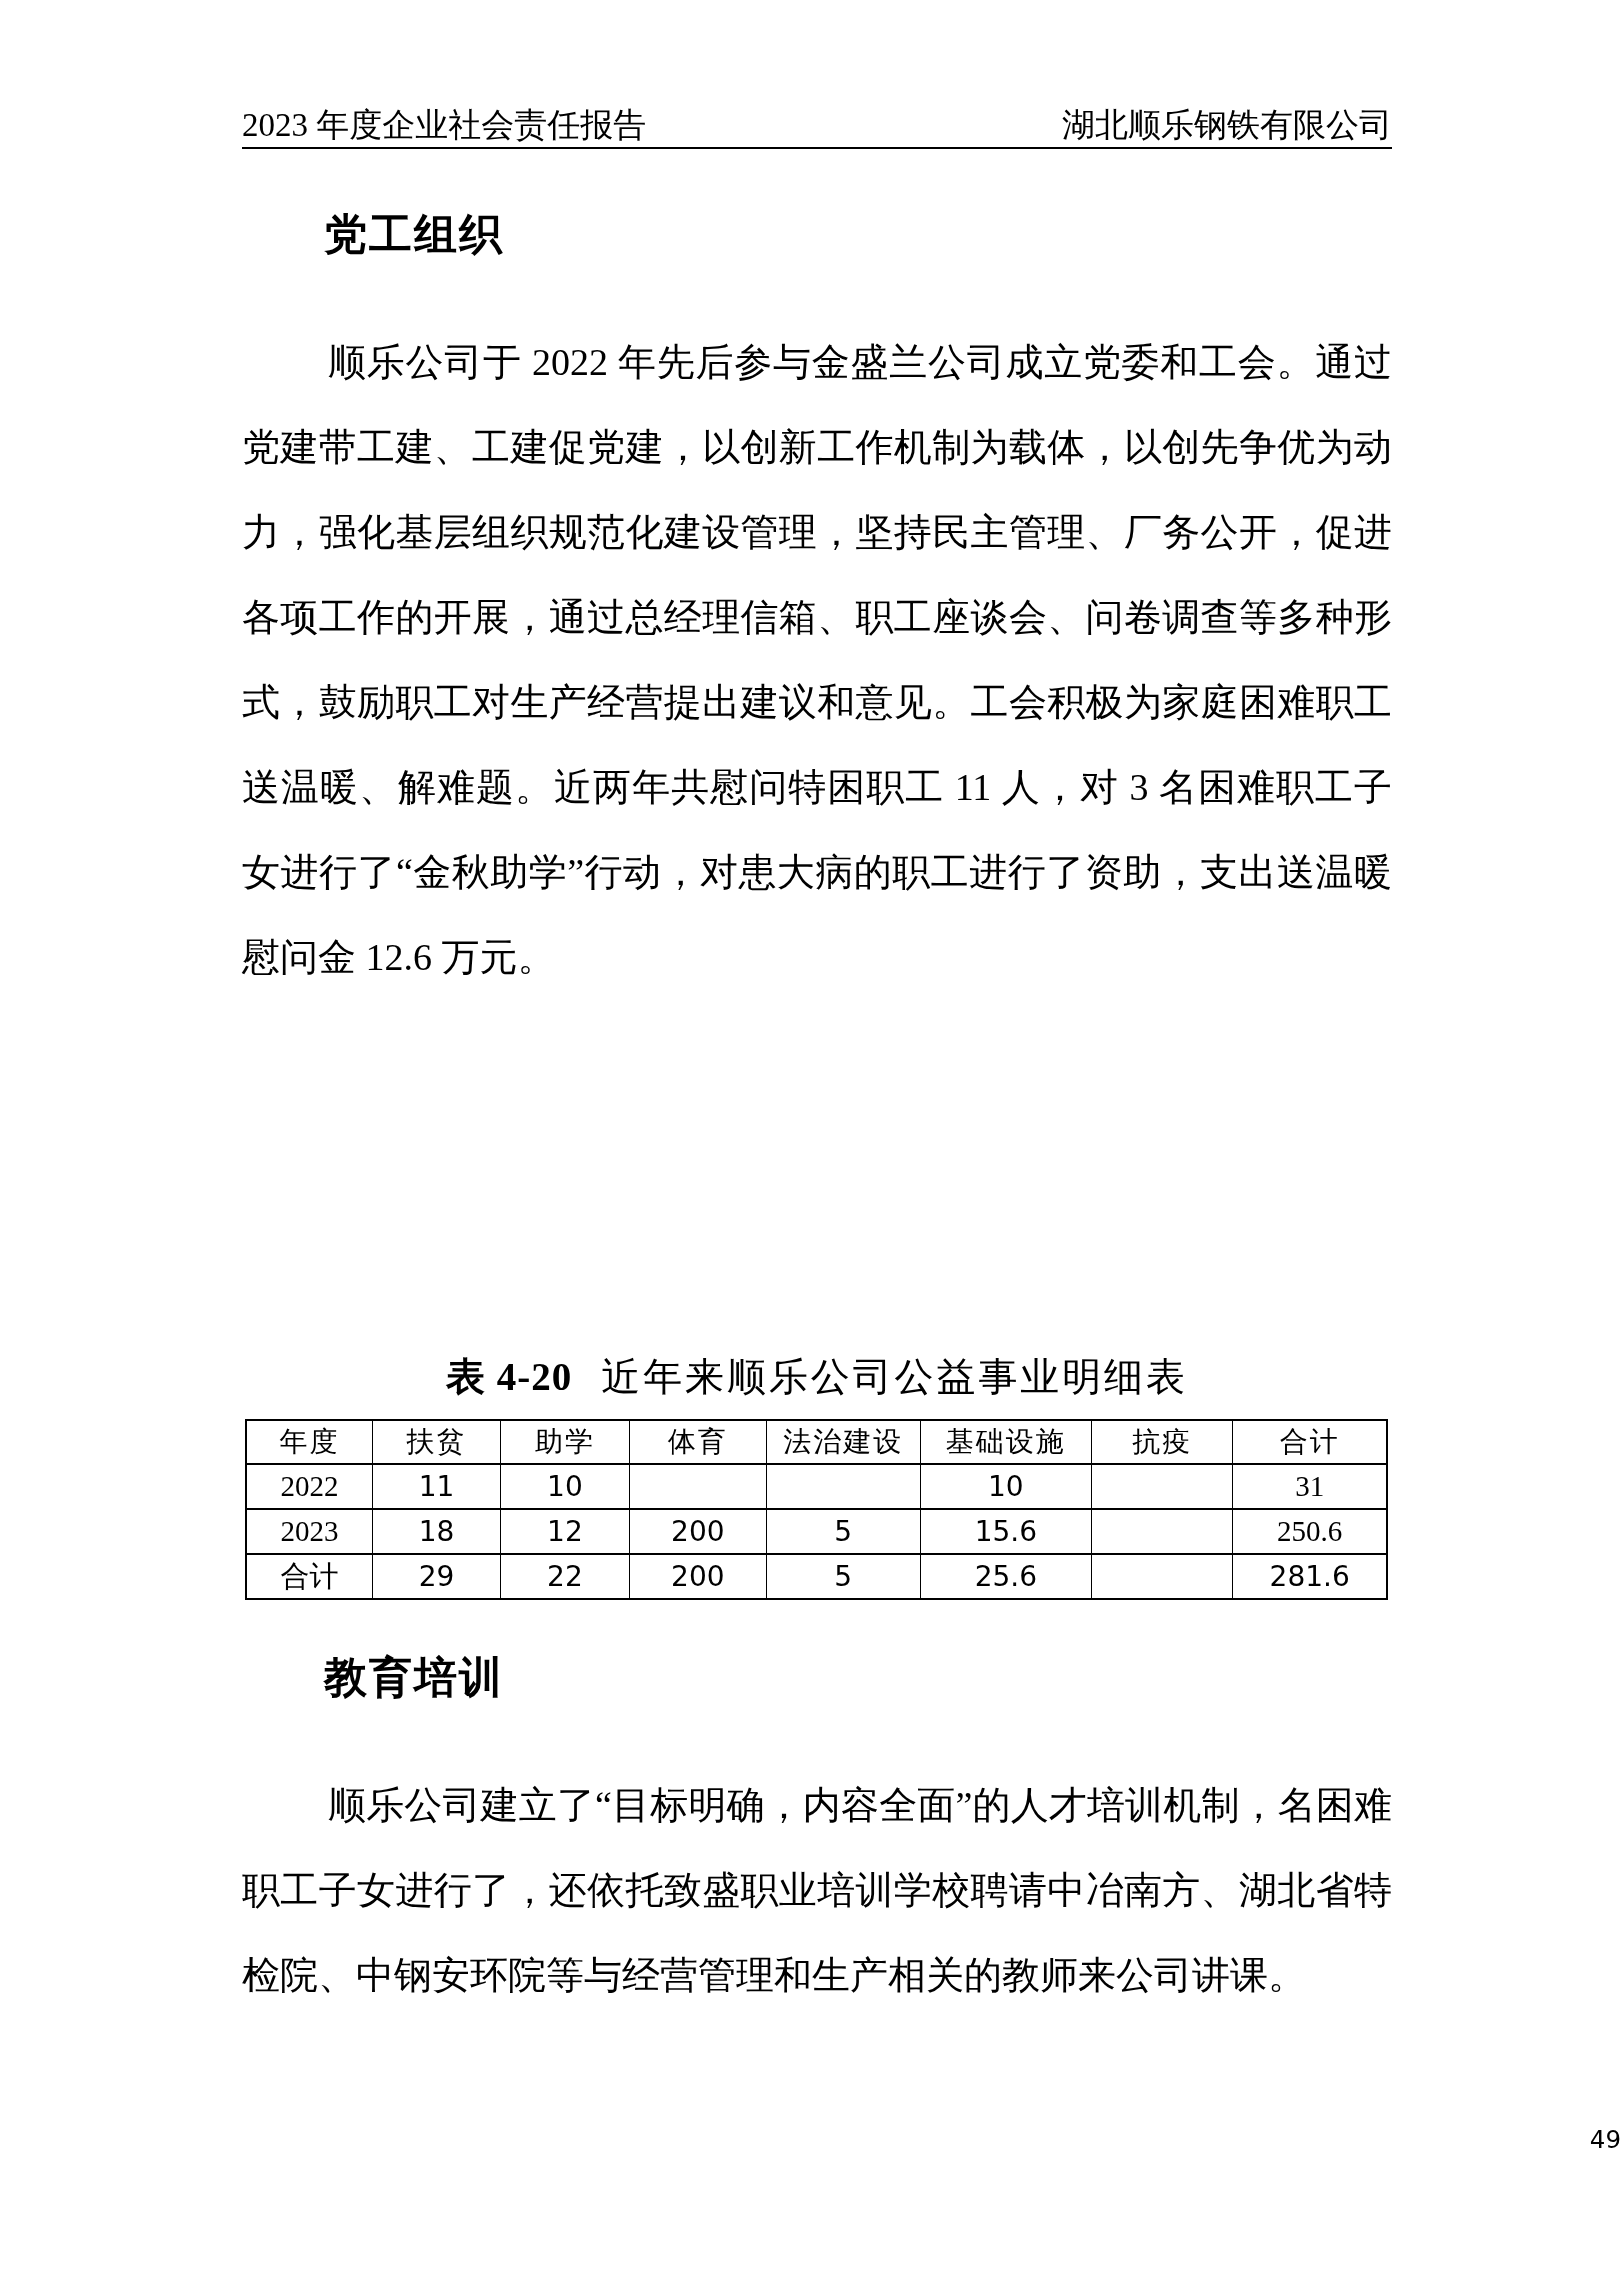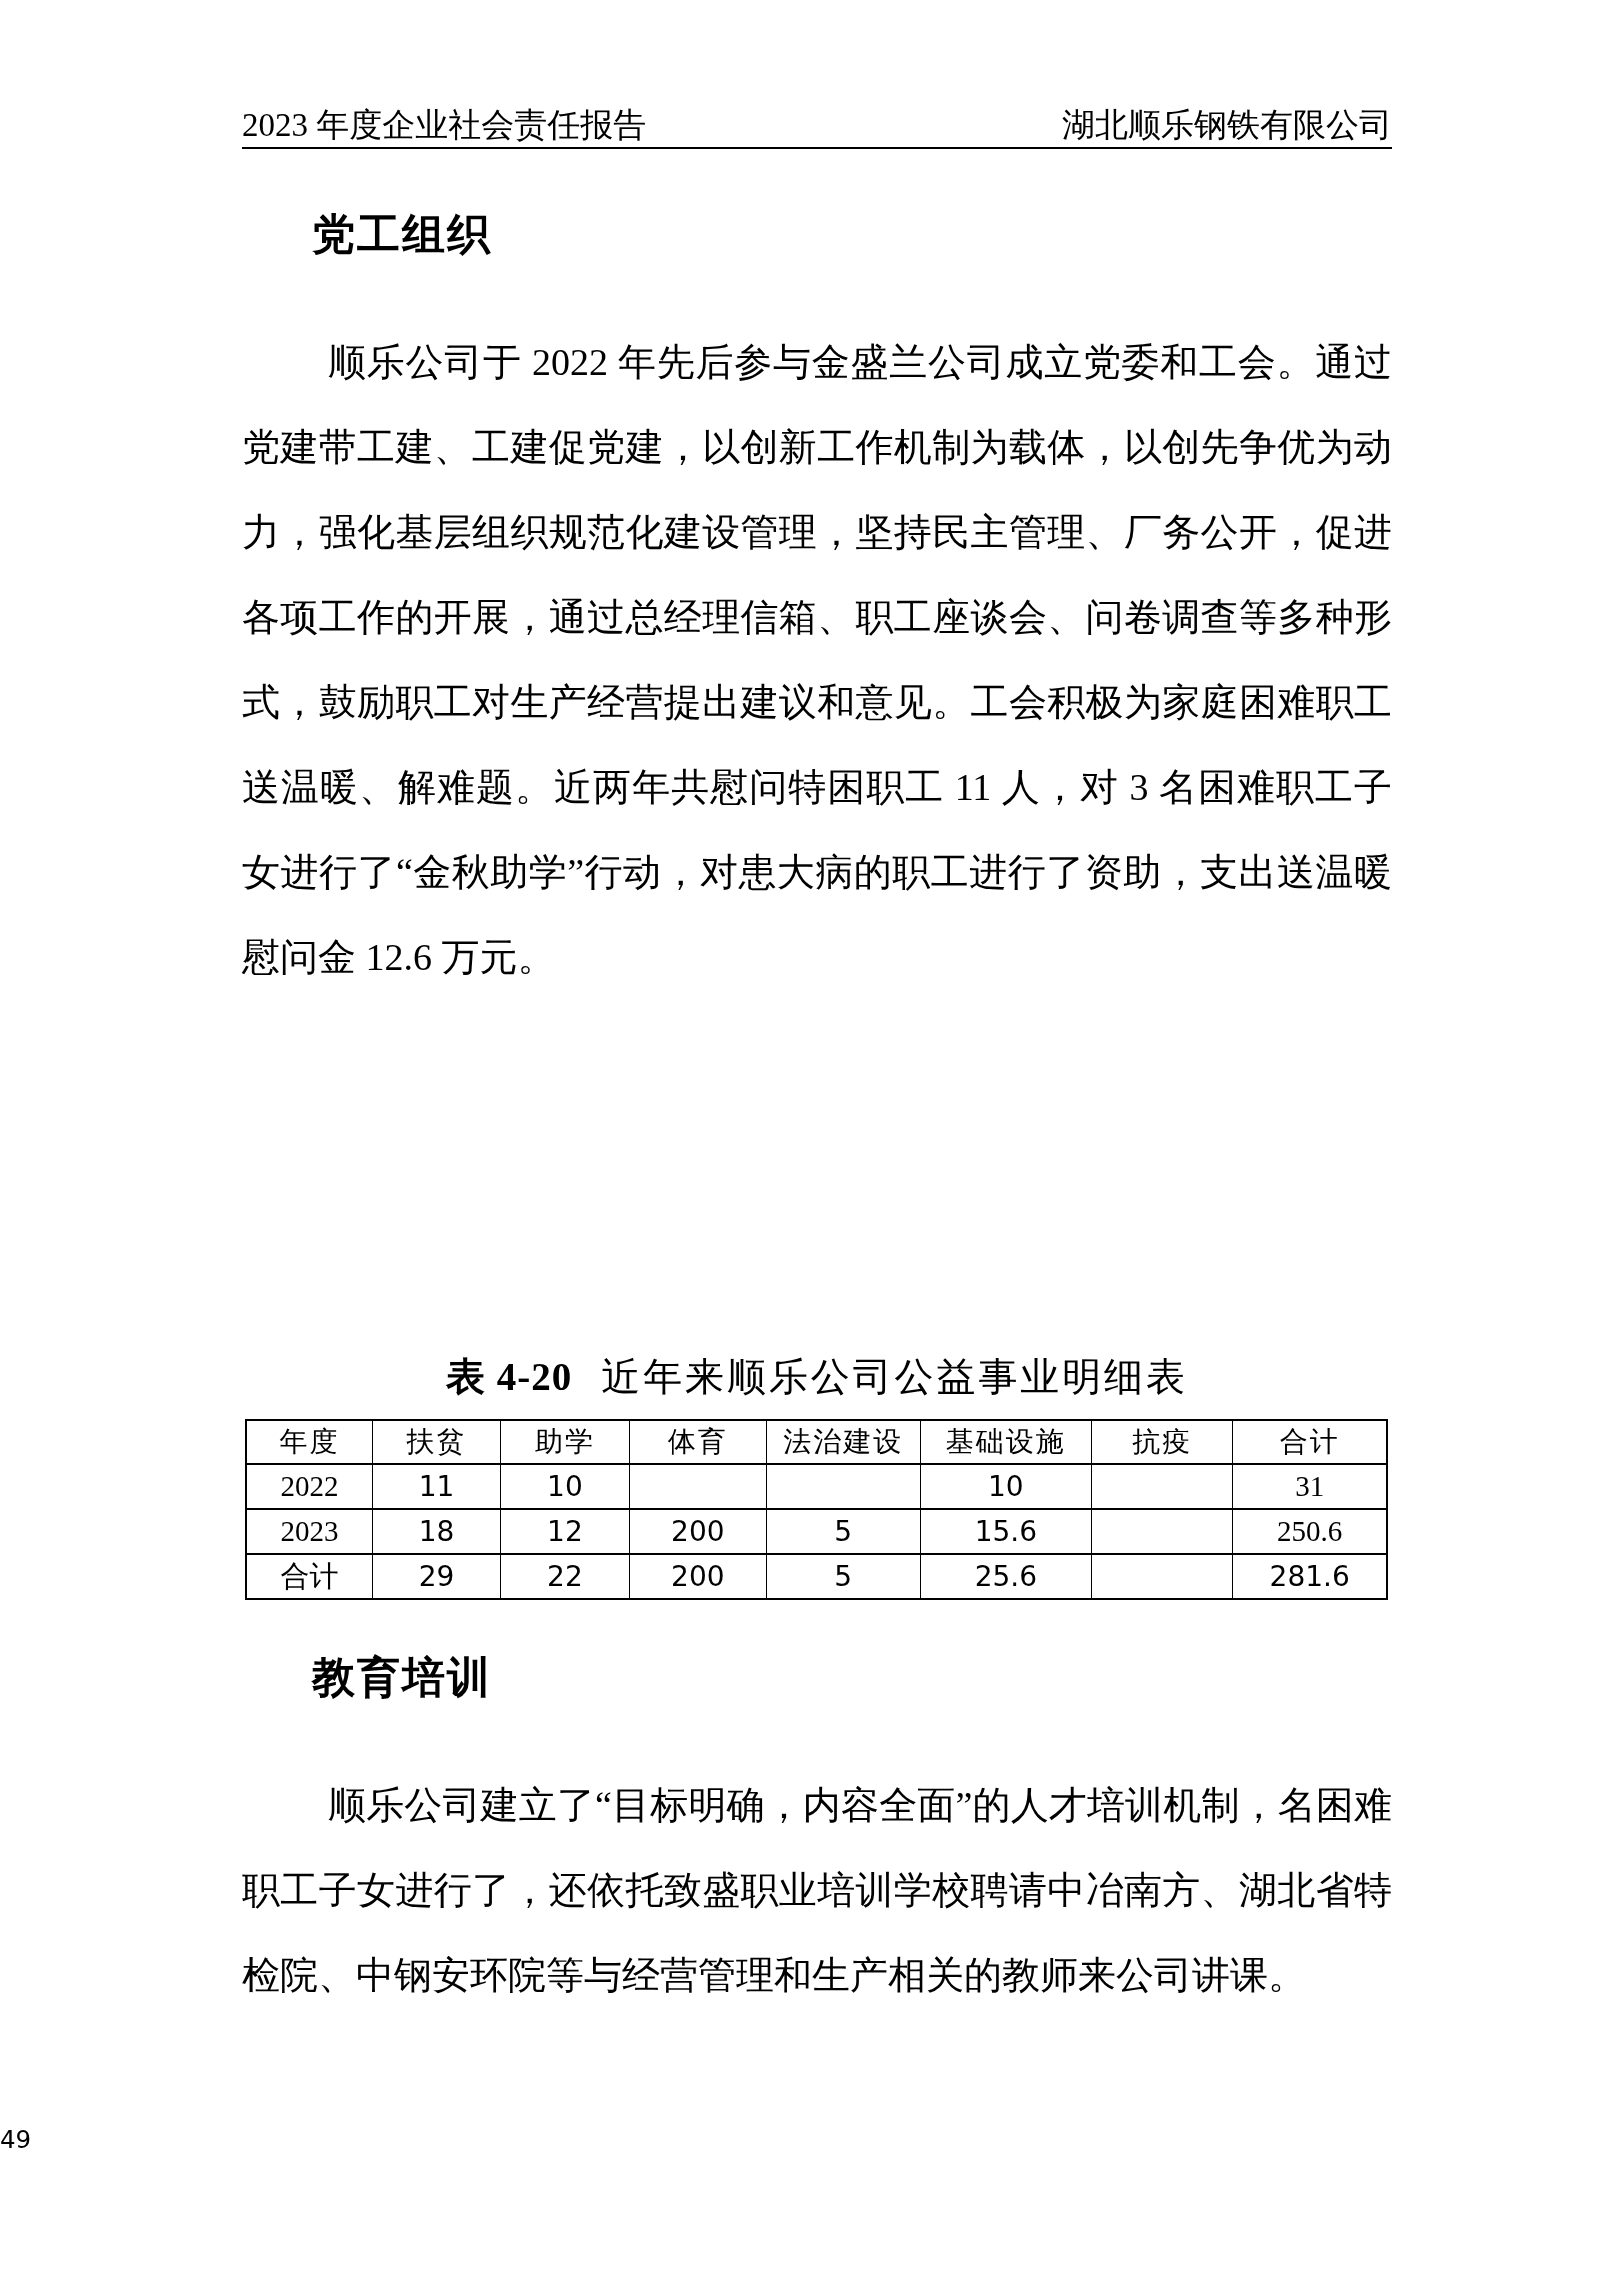--- a/index.html
+++ b/index.html
@@ -14,21 +14,21 @@
   
   .page-header{
     position:absolute;left:242px;top:106px;width:1150px;
     display:flex;justify-content:space-between;align-items:flex-end;
     font-size:33px;line-height:39px;
     border-bottom:2.9px solid #000;
     padding-bottom:2px;
   }
   
   .sec-heading{
-    position:absolute;left:312px;
+    position:absolute;left:324px;
     font-family:"Liberation Sans","DejaVu Sans",sans-serif;
     font-weight:700;font-size:43px;line-height:53px;
     letter-spacing:2px;
     text-align:center;
   }
   #h-party{top:208px;}
   #h-edu{top:1651px;}
   
   .body-p{
     position:absolute;left:242px;width:1150px;
@@ -67,21 +67,21 @@
   }
   .detail-table tr{height:45px;}
   .detail-table thead tr{height:44px;}
   .detail-table thead th{font-size:28px;letter-spacing:2px;}
   .detail-table{border:2.5px solid #000;}
   .cell-sans{font-family:"DejaVu Sans","Liberation Sans",sans-serif;font-size:28px;}
   .cell-serif{font-family:"Liberation Serif","DejaVu Serif",serif;font-size:29px;}
   
   .page-number{
     position:absolute;left:0;top:2125px;width:1621px;
-    text-align:left;
+    text-align:right;
     font-family:"DejaVu Sans","Liberation Sans",sans-serif;
     font-size:24.5px;line-height:29px;
   }
 </style>
 </head>
 <body>
 
 <div class="page">
 
   <div class="page-header">

